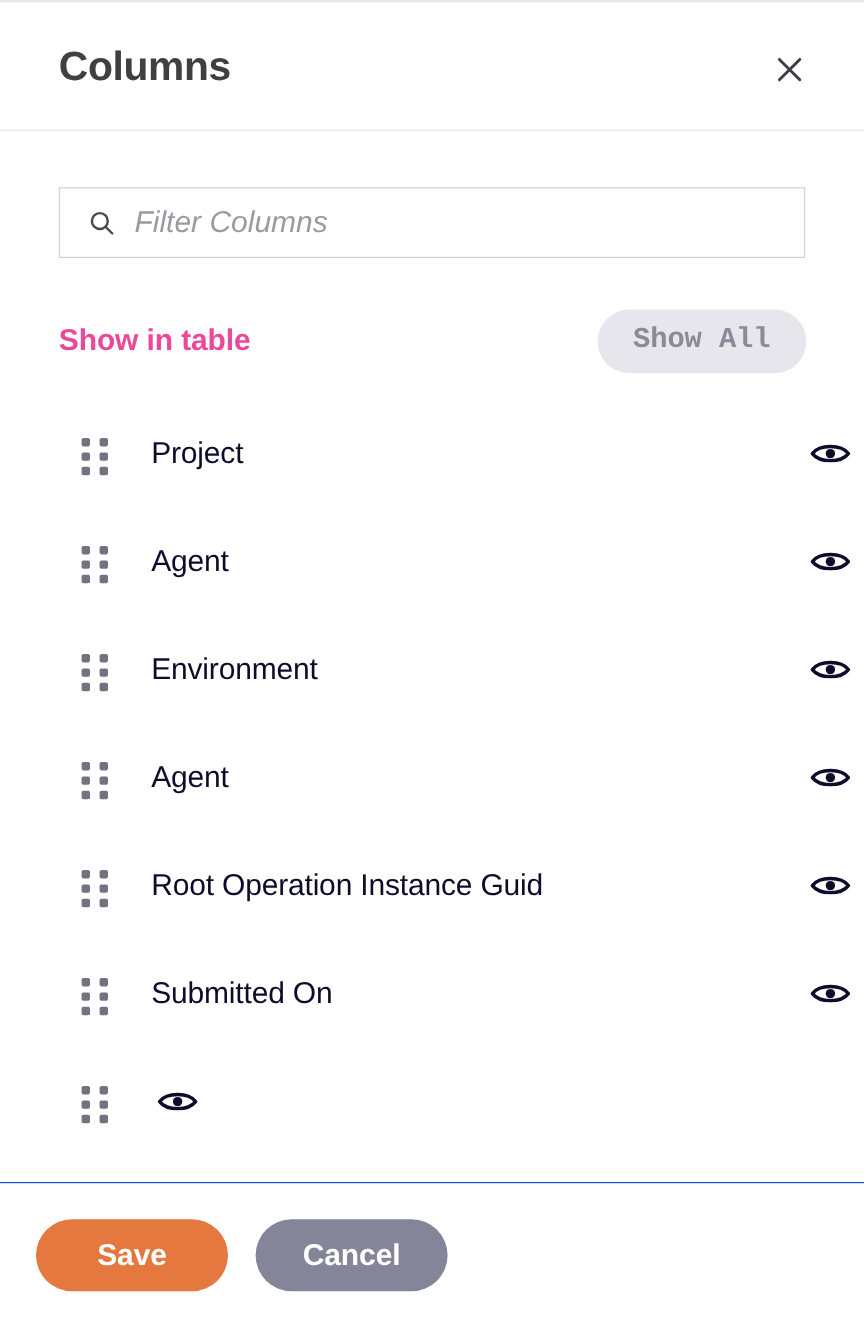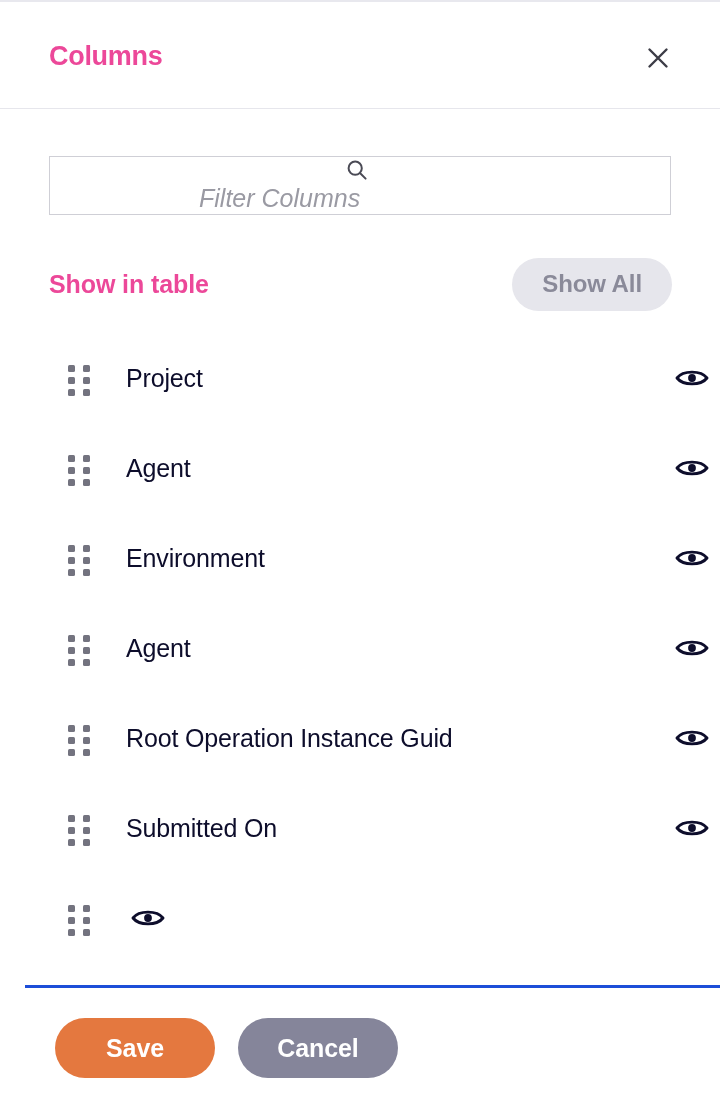--- a/index.html
+++ b/index.html
@@ -29,24 +29,24 @@
     height: 107px;
     flex: 0 0 107px;
     border-bottom: 1px solid #e6e6ec;
     display: flex;
     align-items: center;
   }
   .dlg-title {
     position: absolute;
     left: 49px;
     top: 32px;
-    font-size: 27px;
+    font-size: 34px;
     font-weight: 700;
     letter-spacing: -0.3px;
-    color: #ec4899;
+    color: #404040;
     line-height: 44px;
   }
   .close-btn {
     position: absolute;
     right: 44px;
     top: 38px;
     width: 36px;
     height: 36px;
     display: flex;
     align-items: center;
@@ -68,21 +68,20 @@
     position: absolute;
     left: 49px;
     top: 47px;
     width: 622px;
     height: 59px;
     border: 1px solid #cfcfd6;
     background: #fff;
     display: flex;
     align-items: center;
     padding: 0 14px;
-    flex-direction: column;
   }
   .search-icon {
     flex: 0 0 auto;
     width: 26px;
     height: 26px;
     margin-left: 8px;
     margin-right: 14px;
     display: flex;
     align-items: center;
     justify-content: center;
@@ -117,21 +116,21 @@
     font-size: 25px;
     font-weight: 700;
     color: #ec4899;
     letter-spacing: -0.1px;
   }
   .show-all-btn {
     background: #e6e6ec;
     color: #8a8a99;
     border: none;
     border-radius: 28px;
-    font-family: Liberation Sans, sans-serif;
+    font-family: Liberation Mono, monospace;
     font-size: 24px;
     font-weight: 700;
     padding: 14px 30px 15px 30px;
     cursor: pointer;
     line-height: 24px;
     letter-spacing: -0.1px;
   }
 
   
   .col-list {
@@ -184,26 +183,25 @@
     border: none;
     cursor: pointer;
     margin-right: 6px;
   }
   .eye-btn svg { display: block; }
 
   
   .dlg-footer {
     flex: 0 0 135px;
     height: 135px;
-    border-top: 3px solid #1d4ed8;
+    border-top: 1px solid #1d4ed8;
     display: flex;
     align-items: flex-start;
     padding: 30px 0 0 30px;
     gap: 23px;
-    margin-left: 25px;
   }
   .btn {
     border: none;
     border-radius: 32px;
     font-family: "Liberation Sans", sans-serif;
     font-size: 25px;
     font-weight: 700;
     color: #ffffff;
     cursor: pointer;
     letter-spacing: -0.1px;

